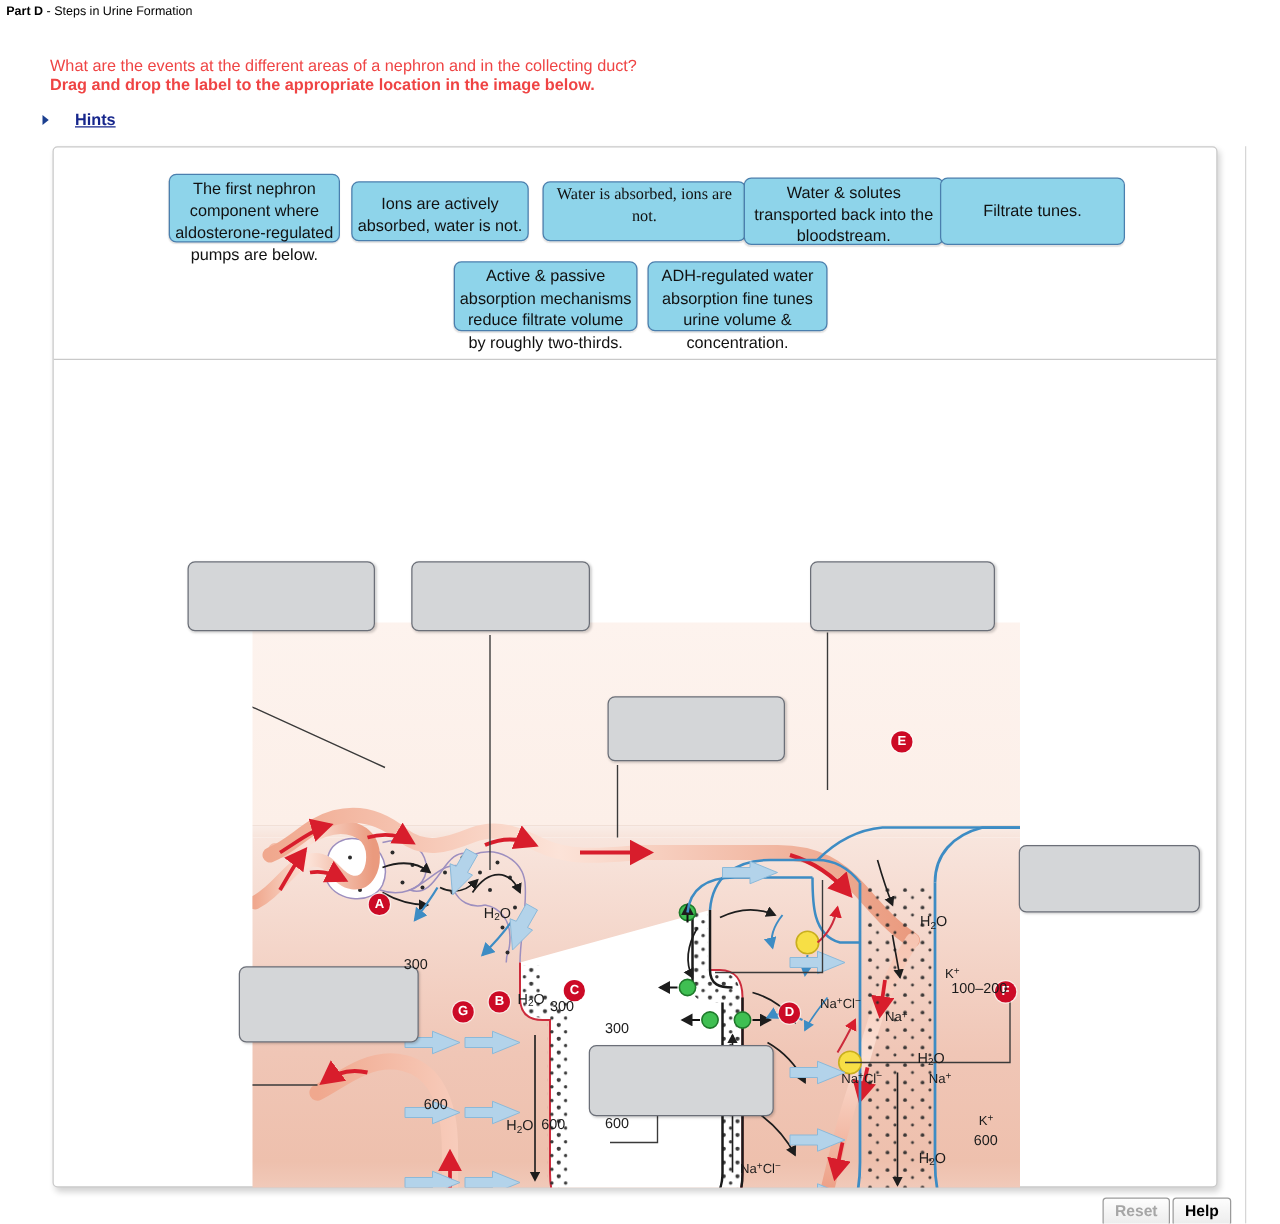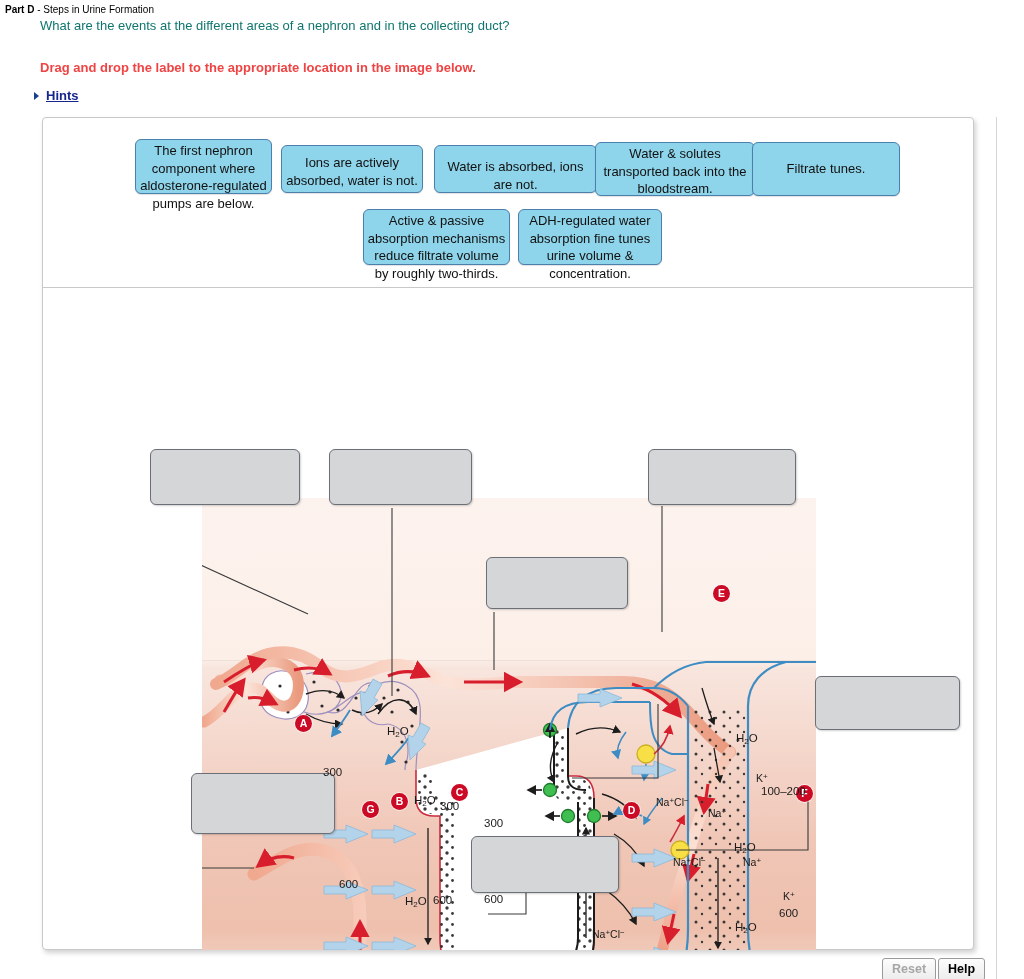--- a/index.html
+++ b/index.html
@@ -21,37 +21,37 @@
   .part-title {
     position: absolute;
     left: 5px; top: 4px;
     font-size: 10px;
     color: #000;
     white-space: nowrap;
   }
   .part-title b { font-weight: bold; }
   .question-text {
     position: absolute;
-    left: 40px; top: 18px;
+    left: 40px; top: 45px;
     font-size: 13px;
-    color: #0f766e;
+    color: #ef4444;
   }
   .instruction-text {
     position: absolute;
     left: 40px; top: 60px;
     font-size: 13px;
     font-weight: bold;
     color: #ef4444;
   }
   .hints-row {
     position: absolute;
     left: 34px; top: 88px;
     display: flex;
     align-items: center;
-    gap: 7px;
+    gap: 21px;
   }
   .hints-caret {
     width: 0; height: 0;
     border-left: 5px solid #1a3f8f;
     border-top: 4px solid transparent;
     border-bottom: 4px solid transparent;
     display: inline-block;
   }
   .hints-link {
     font-size: 13px;
@@ -197,21 +197,21 @@
   <div class="rightrail"></div>
 
   <div id="drop-panel">
 
     <div id="bank-area">
 
       <div class="dlabel" style="left:92px;top:21px;width:137px;height:55px;">The first nephron component where aldosterone-regulated pumps are below.</div>
 
       <div class="dlabel" style="left:238px;top:27px;width:142px;height:48px;padding-top:8px;">Ions are actively absorbed, water is not.</div>
 
-      <div class="dlabel" style="left:391px;top:27px;width:163px;height:48px;padding-top:12px;">Water is absorbed, ions are not.</div>
+      <div class="dlabel" style="left:391px;top:27px;width:163px;height:48px;padding-top:0;font-family:Liberation Serif, serif;">Water is absorbed, ions are not.</div>
 
       <div class="dlabel" style="left:552px;top:24px;width:160px;height:54px;">Water &amp; solutes transported back into the bloodstream.</div>
 
       <div class="dlabel" style="left:709px;top:24px;width:148px;height:54px;padding-top:17px;">Filtrate tunes.</div>
 
       <div class="dlabel" style="left:475px;top:91px;width:144px;height:56px;">ADH-regulated water absorption fine tunes urine volume &amp; concentration.</div>
 
       <div class="dlabel" style="left:320px;top:91px;width:147px;height:56px;">Active &amp; passive absorption mechanisms reduce filtrate volume by roughly two-thirds.</div>
     </div>
 

